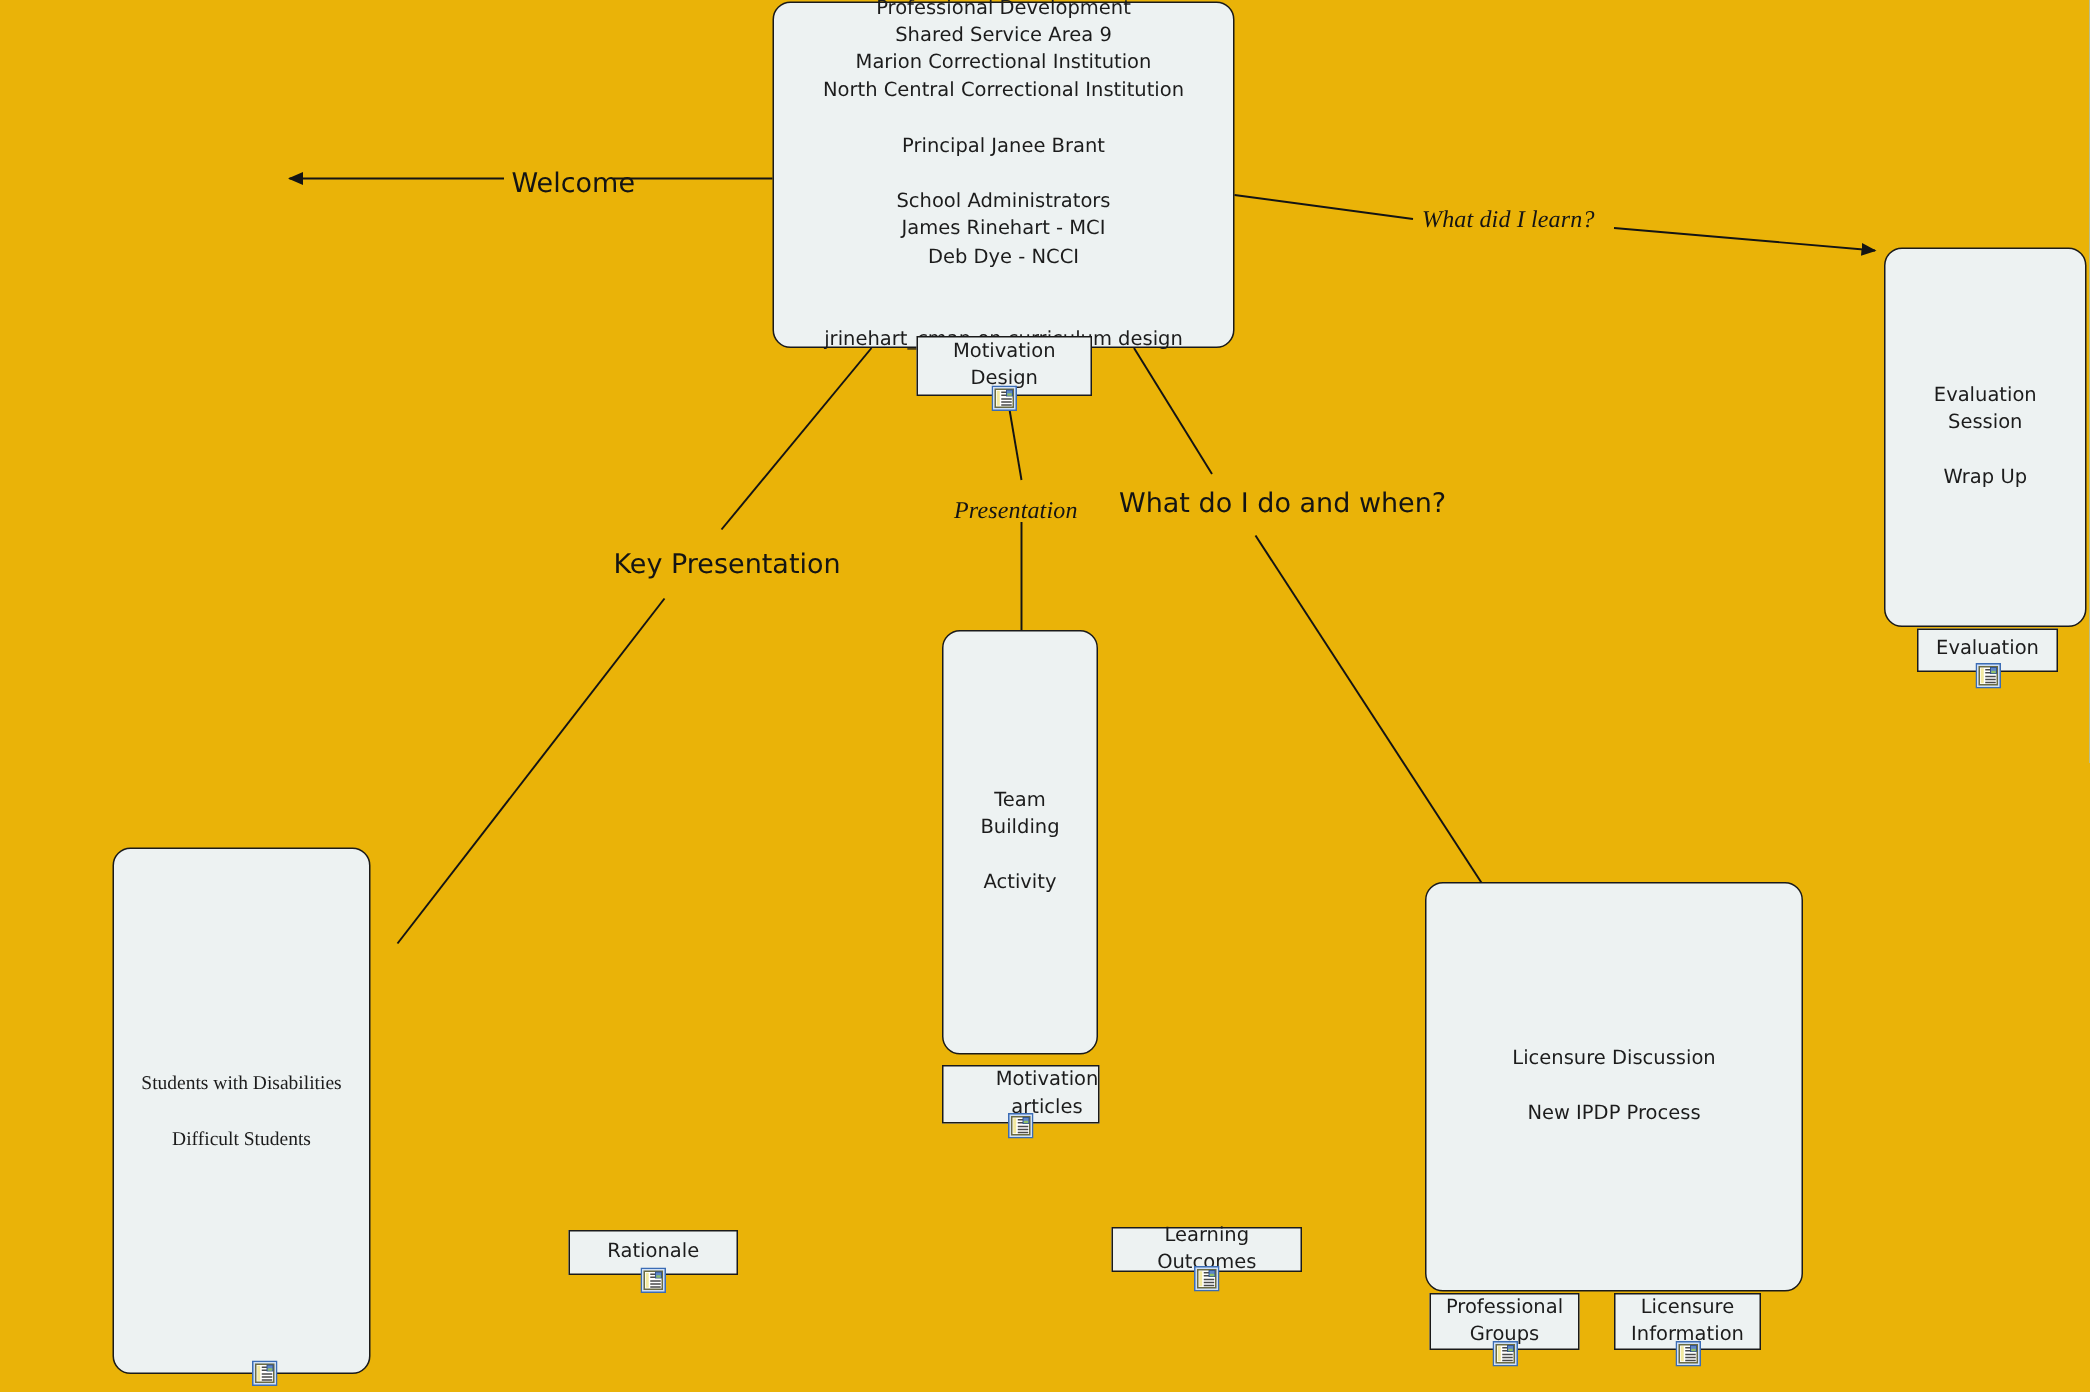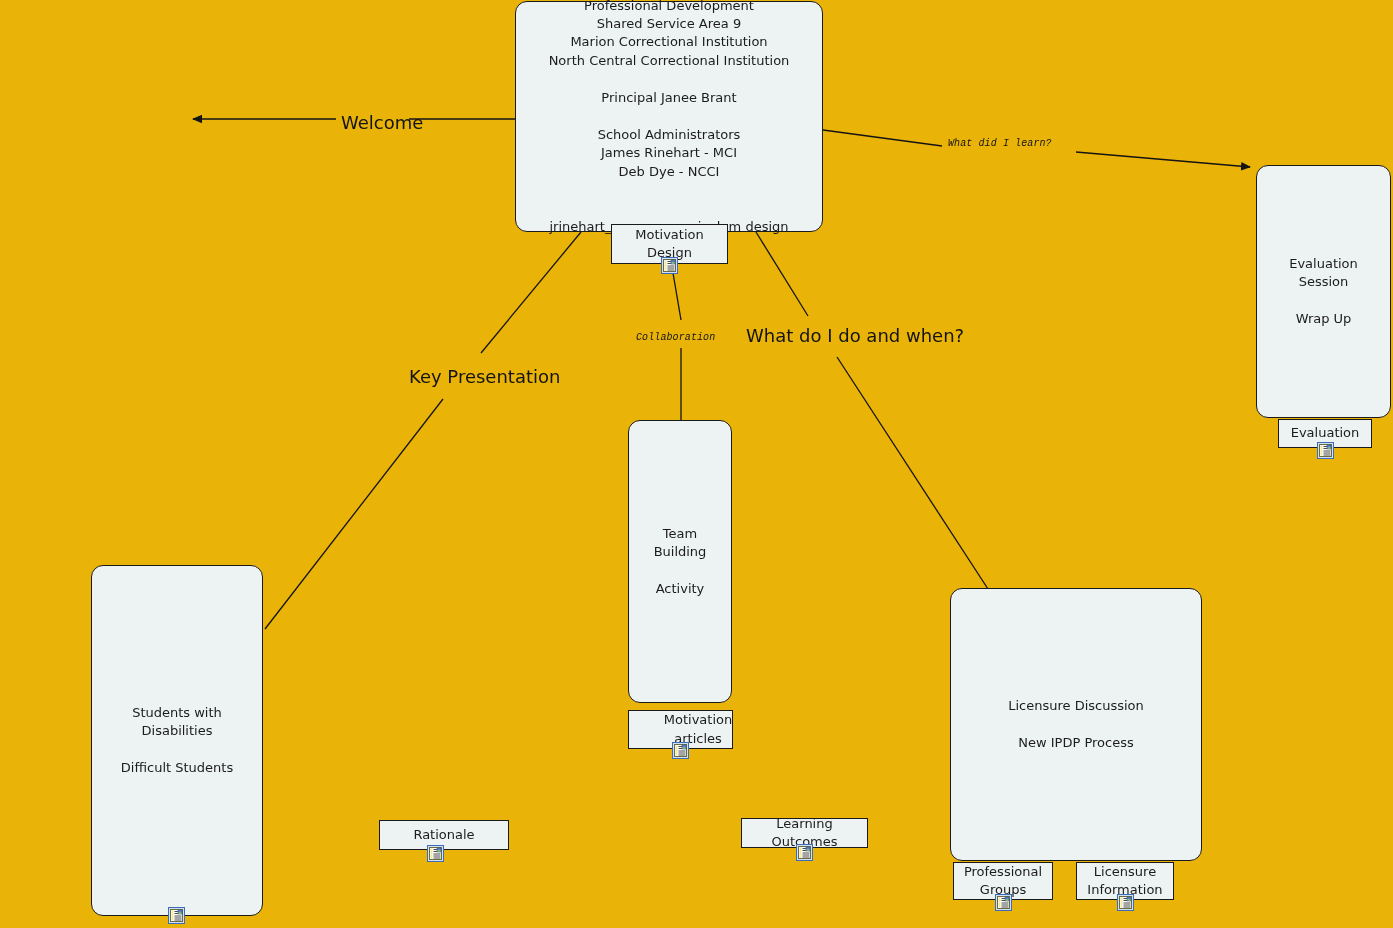--- a/index.html
+++ b/index.html
@@ -45,23 +45,23 @@
   .linklabel {
     position: absolute;
     color: #141414;
     font-family: "DejaVu Sans", sans-serif;
     font-size: 18px;
     white-space: nowrap;
     z-index: 6;
     background: transparent;
   }
   .linklabel.casual {
-    font-family: Liberation Mono, monospace;
+    font-family: Liberation Serif, serif;
     font-style: italic;
-    font-size: 10px;
+    font-size: 16px;
     letter-spacing: .1px;
   }
 
   .resicon {
     position: absolute;
     width: 17px;
     height: 17px;
     z-index: 8;
   }
   .resicon svg { display: block; width: 17px; height: 17px; }
@@ -181,21 +181,21 @@
       <rect x="6.5" y="4" width="4" height="1" fill="#4a4a4a"></rect>
       <rect x="6.5" y="6" width="4" height="1" fill="#4a4a4a"></rect>
       <rect x="6.5" y="8.5" width="7" height="1" fill="#4a4a4a"></rect>
       <rect x="6.5" y="10.5" width="7" height="1" fill="#4a4a4a"></rect>
       <rect x="6.5" y="12.5" width="7" height="1" fill="#4a4a4a"></rect>
       <rect x="10" y="3" width="4" height="4" fill="#5d86c9" stroke="#2e4f87" stroke-width="0.6"></rect>
       <rect x="10.5" y="5.2" width="3" height="1.6" fill="#8fbf6a"></rect>
     </svg>
   </span>
 
-  <div class="node rounded" style="left:91px; top:565px; width:172px; height:351px;">
+  <div class="node rounded" style="left:75px; top:565px; width:172px; height:351px;font-family:Liberation Serif, serif;">
     <span class="node-text">Students with Disabilities
 
 Difficult Students</span>
   </div>
   <span class="resicon" style="left:168px; top:907px;">
     <svg viewBox="0 0 17 17" xmlns="http://www.w3.org/2000/svg">
       <rect x="0.5" y="0.5" width="16" height="16" fill="#cfe0f7" stroke="#3b6cb5" stroke-width="1"></rect>
       <rect x="2.5" y="2.5" width="12" height="12" fill="#ffffff" stroke="#6b6b42" stroke-width="1"></rect>
       <rect x="3.5" y="3.5" width="2" height="10" fill="#f2e9a0"></rect>
       <rect x="6.5" y="4" width="4" height="1" fill="#4a4a4a"></rect>
@@ -245,21 +245,21 @@
       <rect x="6.5" y="4" width="4" height="1" fill="#4a4a4a"></rect>
       <rect x="6.5" y="6" width="4" height="1" fill="#4a4a4a"></rect>
       <rect x="6.5" y="8.5" width="7" height="1" fill="#4a4a4a"></rect>
       <rect x="6.5" y="10.5" width="7" height="1" fill="#4a4a4a"></rect>
       <rect x="6.5" y="12.5" width="7" height="1" fill="#4a4a4a"></rect>
       <rect x="10" y="3" width="4" height="4" fill="#5d86c9" stroke="#2e4f87" stroke-width="0.6"></rect>
       <rect x="10.5" y="5.2" width="3" height="1.6" fill="#8fbf6a"></rect>
     </svg>
   </span>
 
-  <div class="node sq" style="left:379px; top:820px; width:130px; height:30px;">
+  <div class="node sq" style="left:379px; top:820px; width:113px; height:30px;">
     <span class="node-text">Rationale</span>
   </div>
   <span class="resicon" style="left:427px; top:845px;">
     <svg viewBox="0 0 17 17" xmlns="http://www.w3.org/2000/svg">
       <rect x="0.5" y="0.5" width="16" height="16" fill="#cfe0f7" stroke="#3b6cb5" stroke-width="1"></rect>
       <rect x="2.5" y="2.5" width="12" height="12" fill="#ffffff" stroke="#6b6b42" stroke-width="1"></rect>
       <rect x="3.5" y="3.5" width="2" height="10" fill="#f2e9a0"></rect>
       <rect x="6.5" y="4" width="4" height="1" fill="#4a4a4a"></rect>
       <rect x="6.5" y="6" width="4" height="1" fill="#4a4a4a"></rect>
       <rect x="6.5" y="8.5" width="7" height="1" fill="#4a4a4a"></rect>
@@ -283,17 +283,17 @@
       <rect x="6.5" y="8.5" width="7" height="1" fill="#4a4a4a"></rect>
       <rect x="6.5" y="10.5" width="7" height="1" fill="#4a4a4a"></rect>
       <rect x="6.5" y="12.5" width="7" height="1" fill="#4a4a4a"></rect>
       <rect x="10" y="3" width="4" height="4" fill="#5d86c9" stroke="#2e4f87" stroke-width="0.6"></rect>
       <rect x="10.5" y="5.2" width="3" height="1.6" fill="#8fbf6a"></rect>
     </svg>
   </span>
 
   <span class="linklabel" style="left:341px; top:112px;">Welcome</span>
   <span class="linklabel casual" style="left:948px; top:138px;">What did I learn?</span>
-  <span class="linklabel casual" style="left:636px; top:332px;">Collaboration</span>
+  <span class="linklabel casual" style="left:636px; top:332px;">Presentation</span>
   <span class="linklabel" style="left:746px; top:325px;">What do I do and when?</span>
   <span class="linklabel" style="left:409px; top:366px;">Key Presentation</span>
 
 </div>
 
 </body></html>

